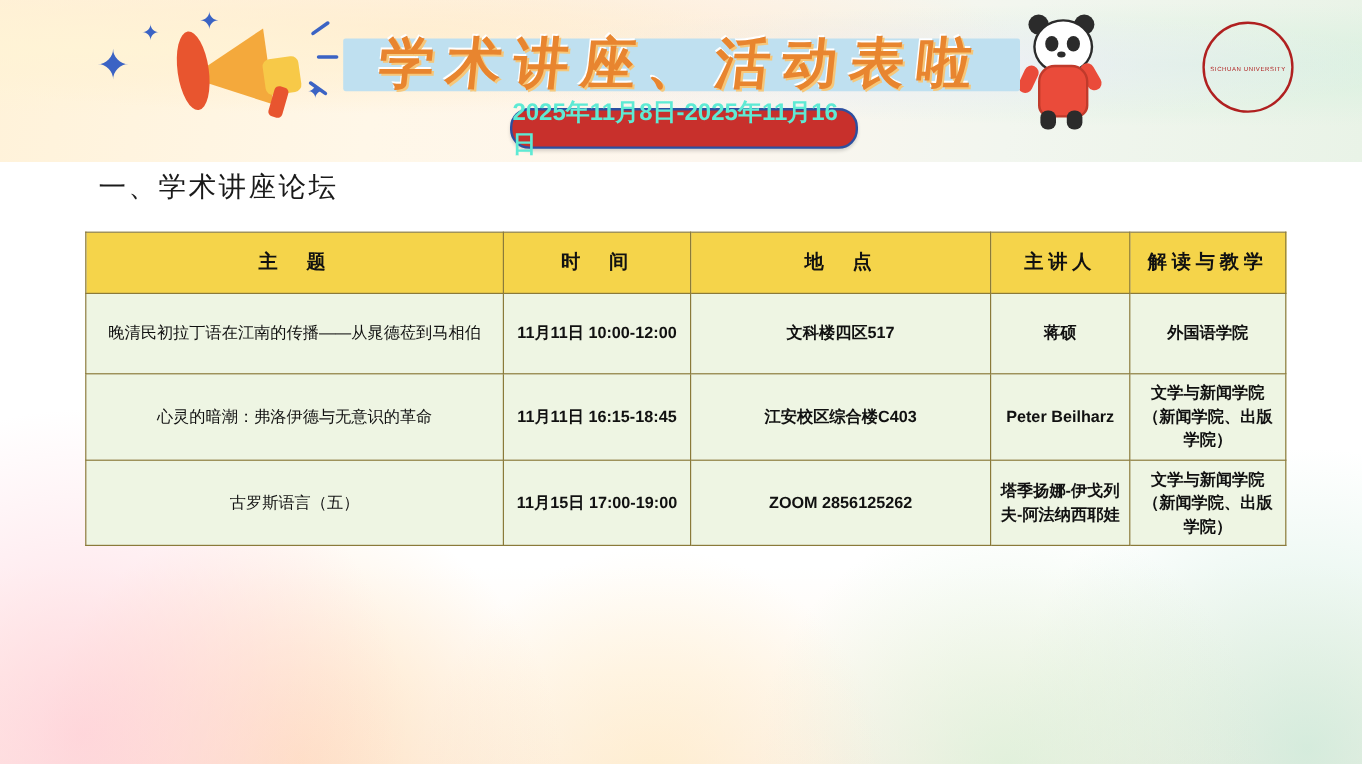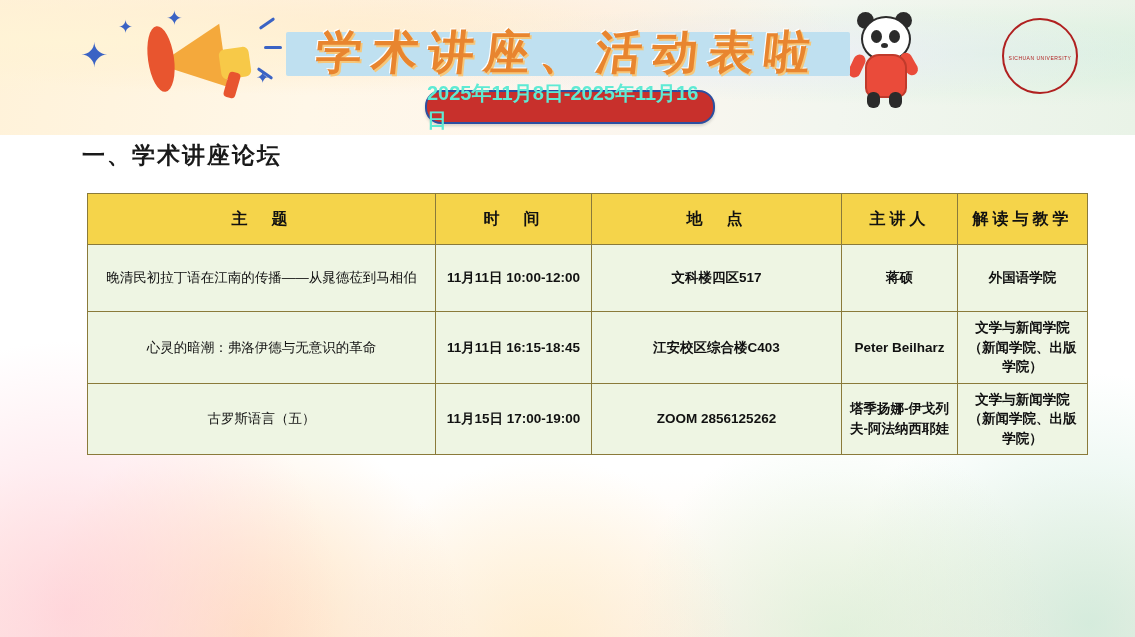--- a/index.html
+++ b/index.html
@@ -157,32 +157,31 @@
     font-size: 20px;
     font-weight: bold;
     display: flex; align-items: center; justify-content: center;
     box-shadow: 0 2px 3px rgba(0,0,0,0.15);
   }
 
   
   .section-heading {
     position: absolute; left: 82px; top: 140px;
     font-size: 23px;
-    font-weight: bold;
+    font-weight: normal;
     color: #1a1a1a;
     letter-spacing: 2px;
   }
 
   
   .table-wrap { position: absolute; left: 71px; top: 193px; width: 1000px; }
   table {
     border-collapse: collapse;
     width: 1000px;
     table-layout: fixed;
-    margin-left: 16px;
   }
   th, td {
     border: 1px solid #8a7a3a;
     text-align: center;
     vertical-align: middle;
     padding: 6px 8px;
     font-size: 13.5px;
     color: #111;
     line-height: 1.45;
   }

